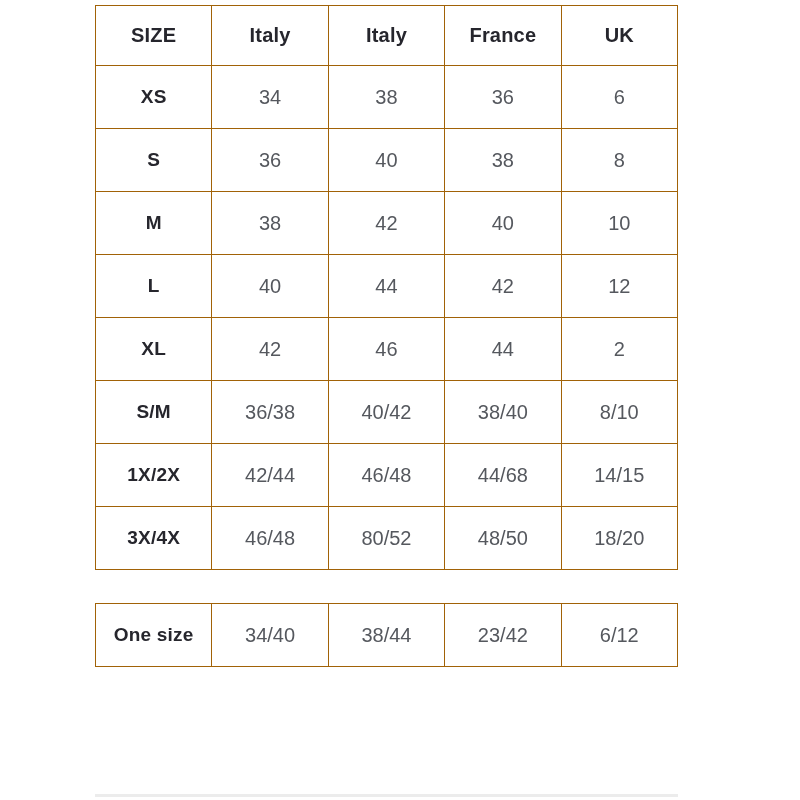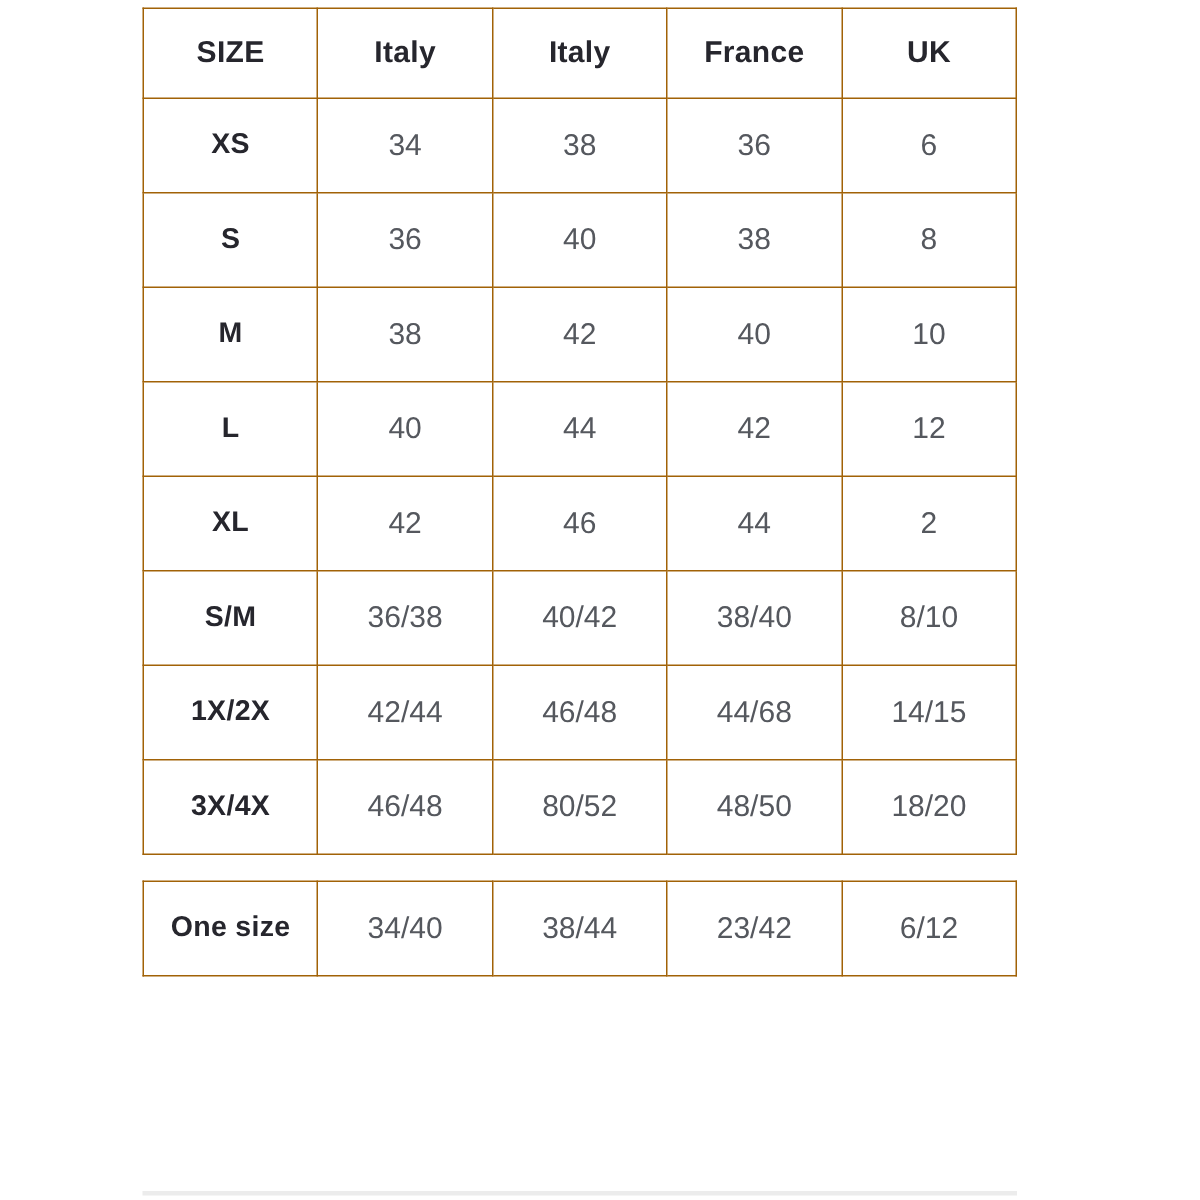--- a/index.html
+++ b/index.html
@@ -48,21 +48,21 @@
     font-weight: bold;
     color: #26262d;
     letter-spacing: 0.2px;
   }
   td.row-value {
     font-size: 20px;
     font-weight: normal;
     color: #55585e;
   }
   #special-table {
-    margin-top: 17px;
+    margin-top: 33px;
   }
   .bottom-shadow {
     position: absolute;
     left: 95px;
     top: 794px;
     width: 583px;
     height: 3px;
     background: #ececec;
   }
 </style>

